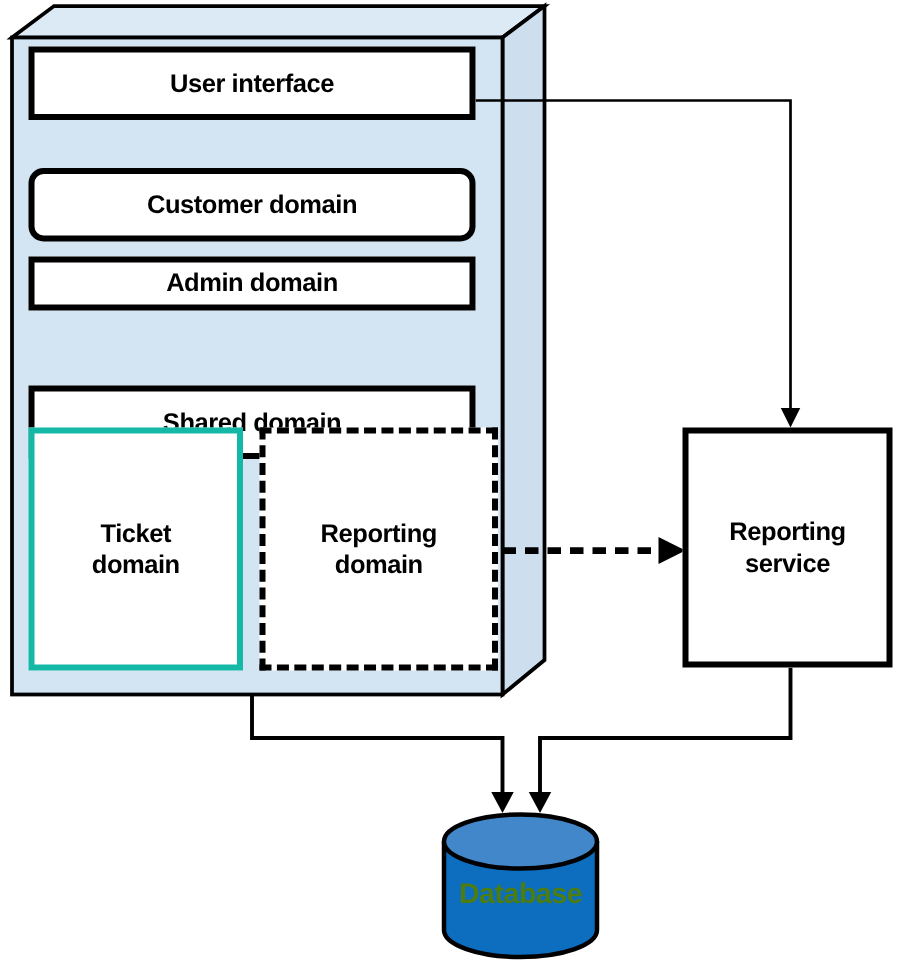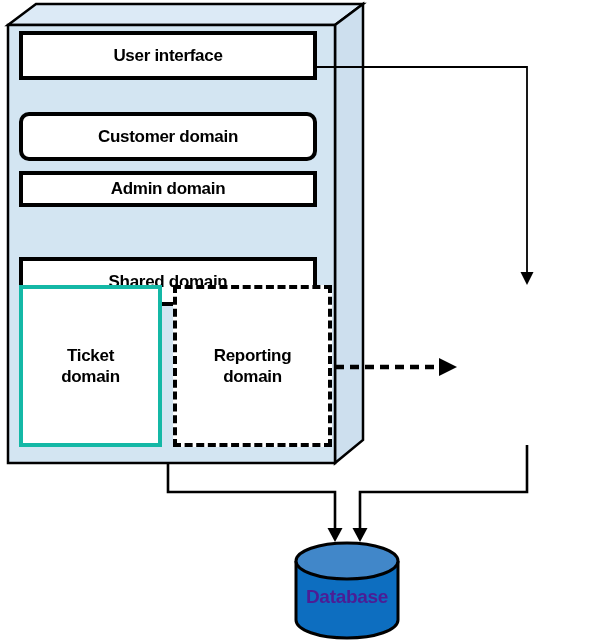--- a/index.html
+++ b/index.html
@@ -71,21 +71,21 @@
   }
   .db-label {
     position: absolute;
     left: 296px;
     top: 586px;
     width: 102px;
     text-align: center;
     font-weight: 700;
     font-size: 19px;
     letter-spacing: -0.3px;
-    color: #4c1d95;
+    color: #4d7c0f;
   }
 </style>
 </head>
 <body>
 
 <div class="canvas">
 
   <svg width="600" height="641" viewBox="0 0 600 641">
 
     <polygon points="8,25 36,4 363,4 335,25" stroke="#000000" stroke-width="2.5" stroke-linejoin="miter" fill="#dceaf6"></polygon>
@@ -121,16 +121,19 @@
     <span>Shared domain</span>
   </div>
 
   <div class="node module module-ticket">
     <span>Ticket domain</span>
   </div>
   <div class="node module module-reporting">
     <span>Reporting domain</span>
   </div>
 
+  <div class="node service">
+    <span>Reporting service</span>
+  </div>
 
   <div class="db-label">Database</div>
 
 </div>
 
 </body></html>

